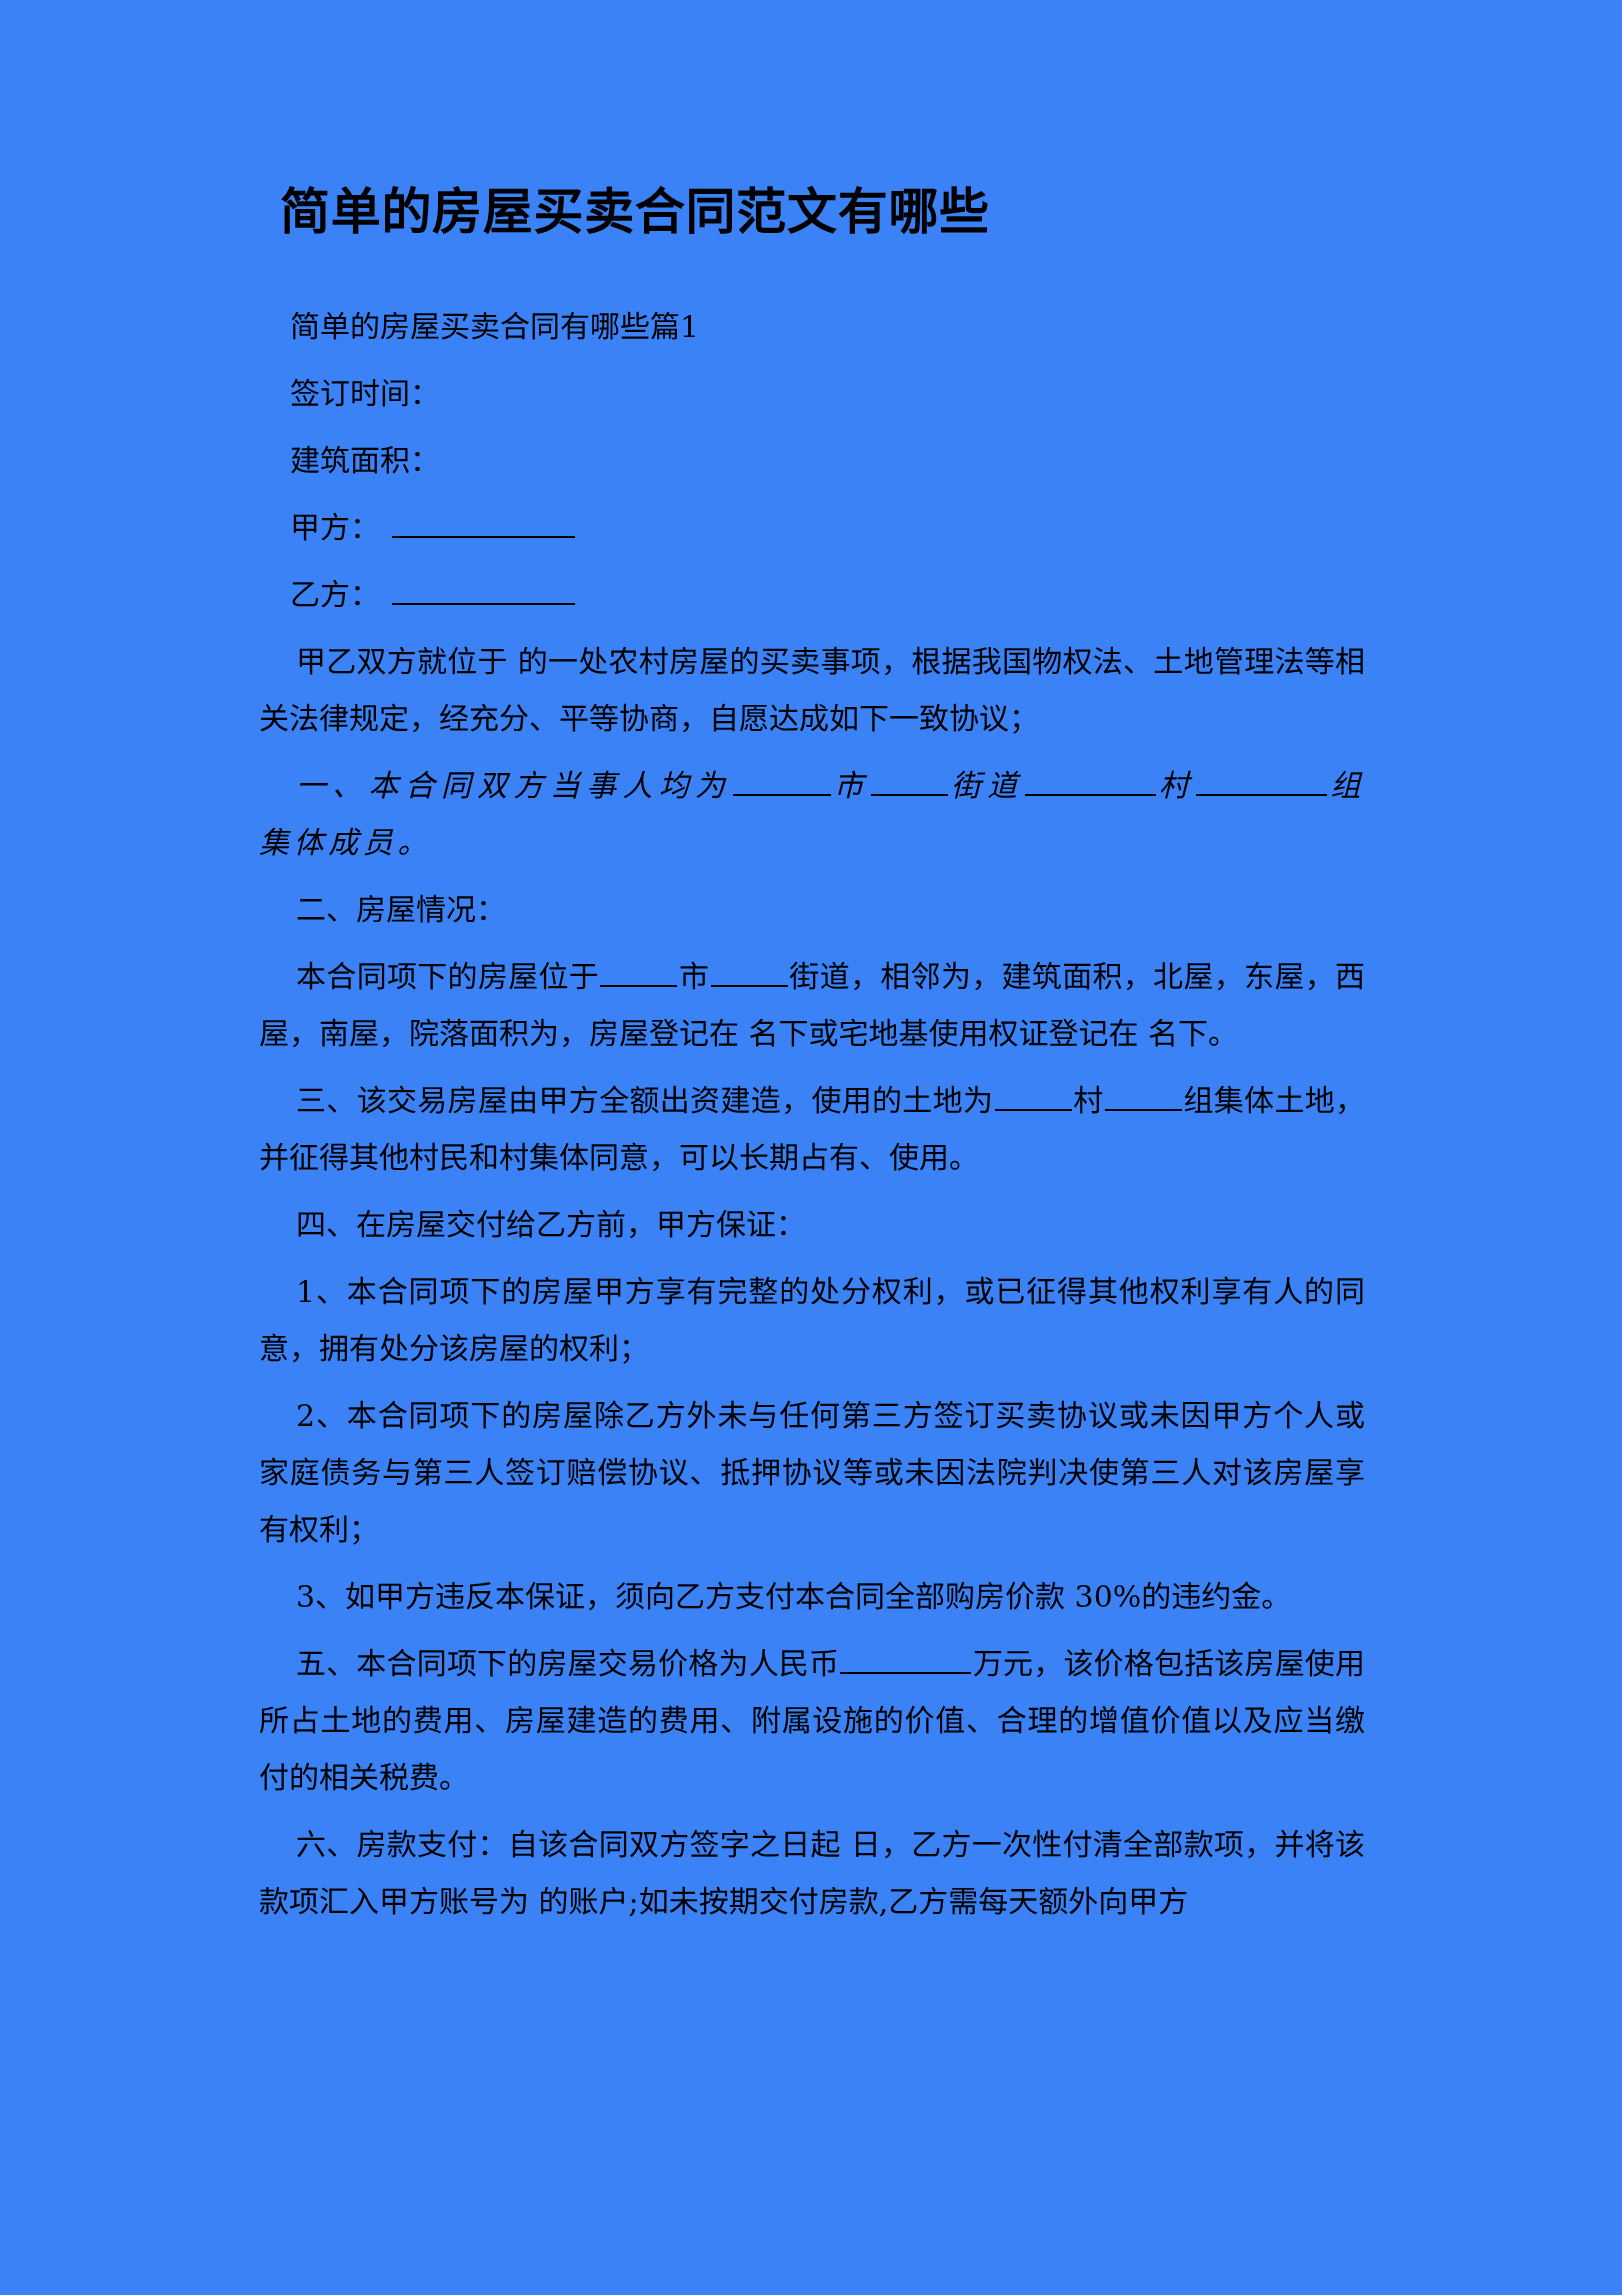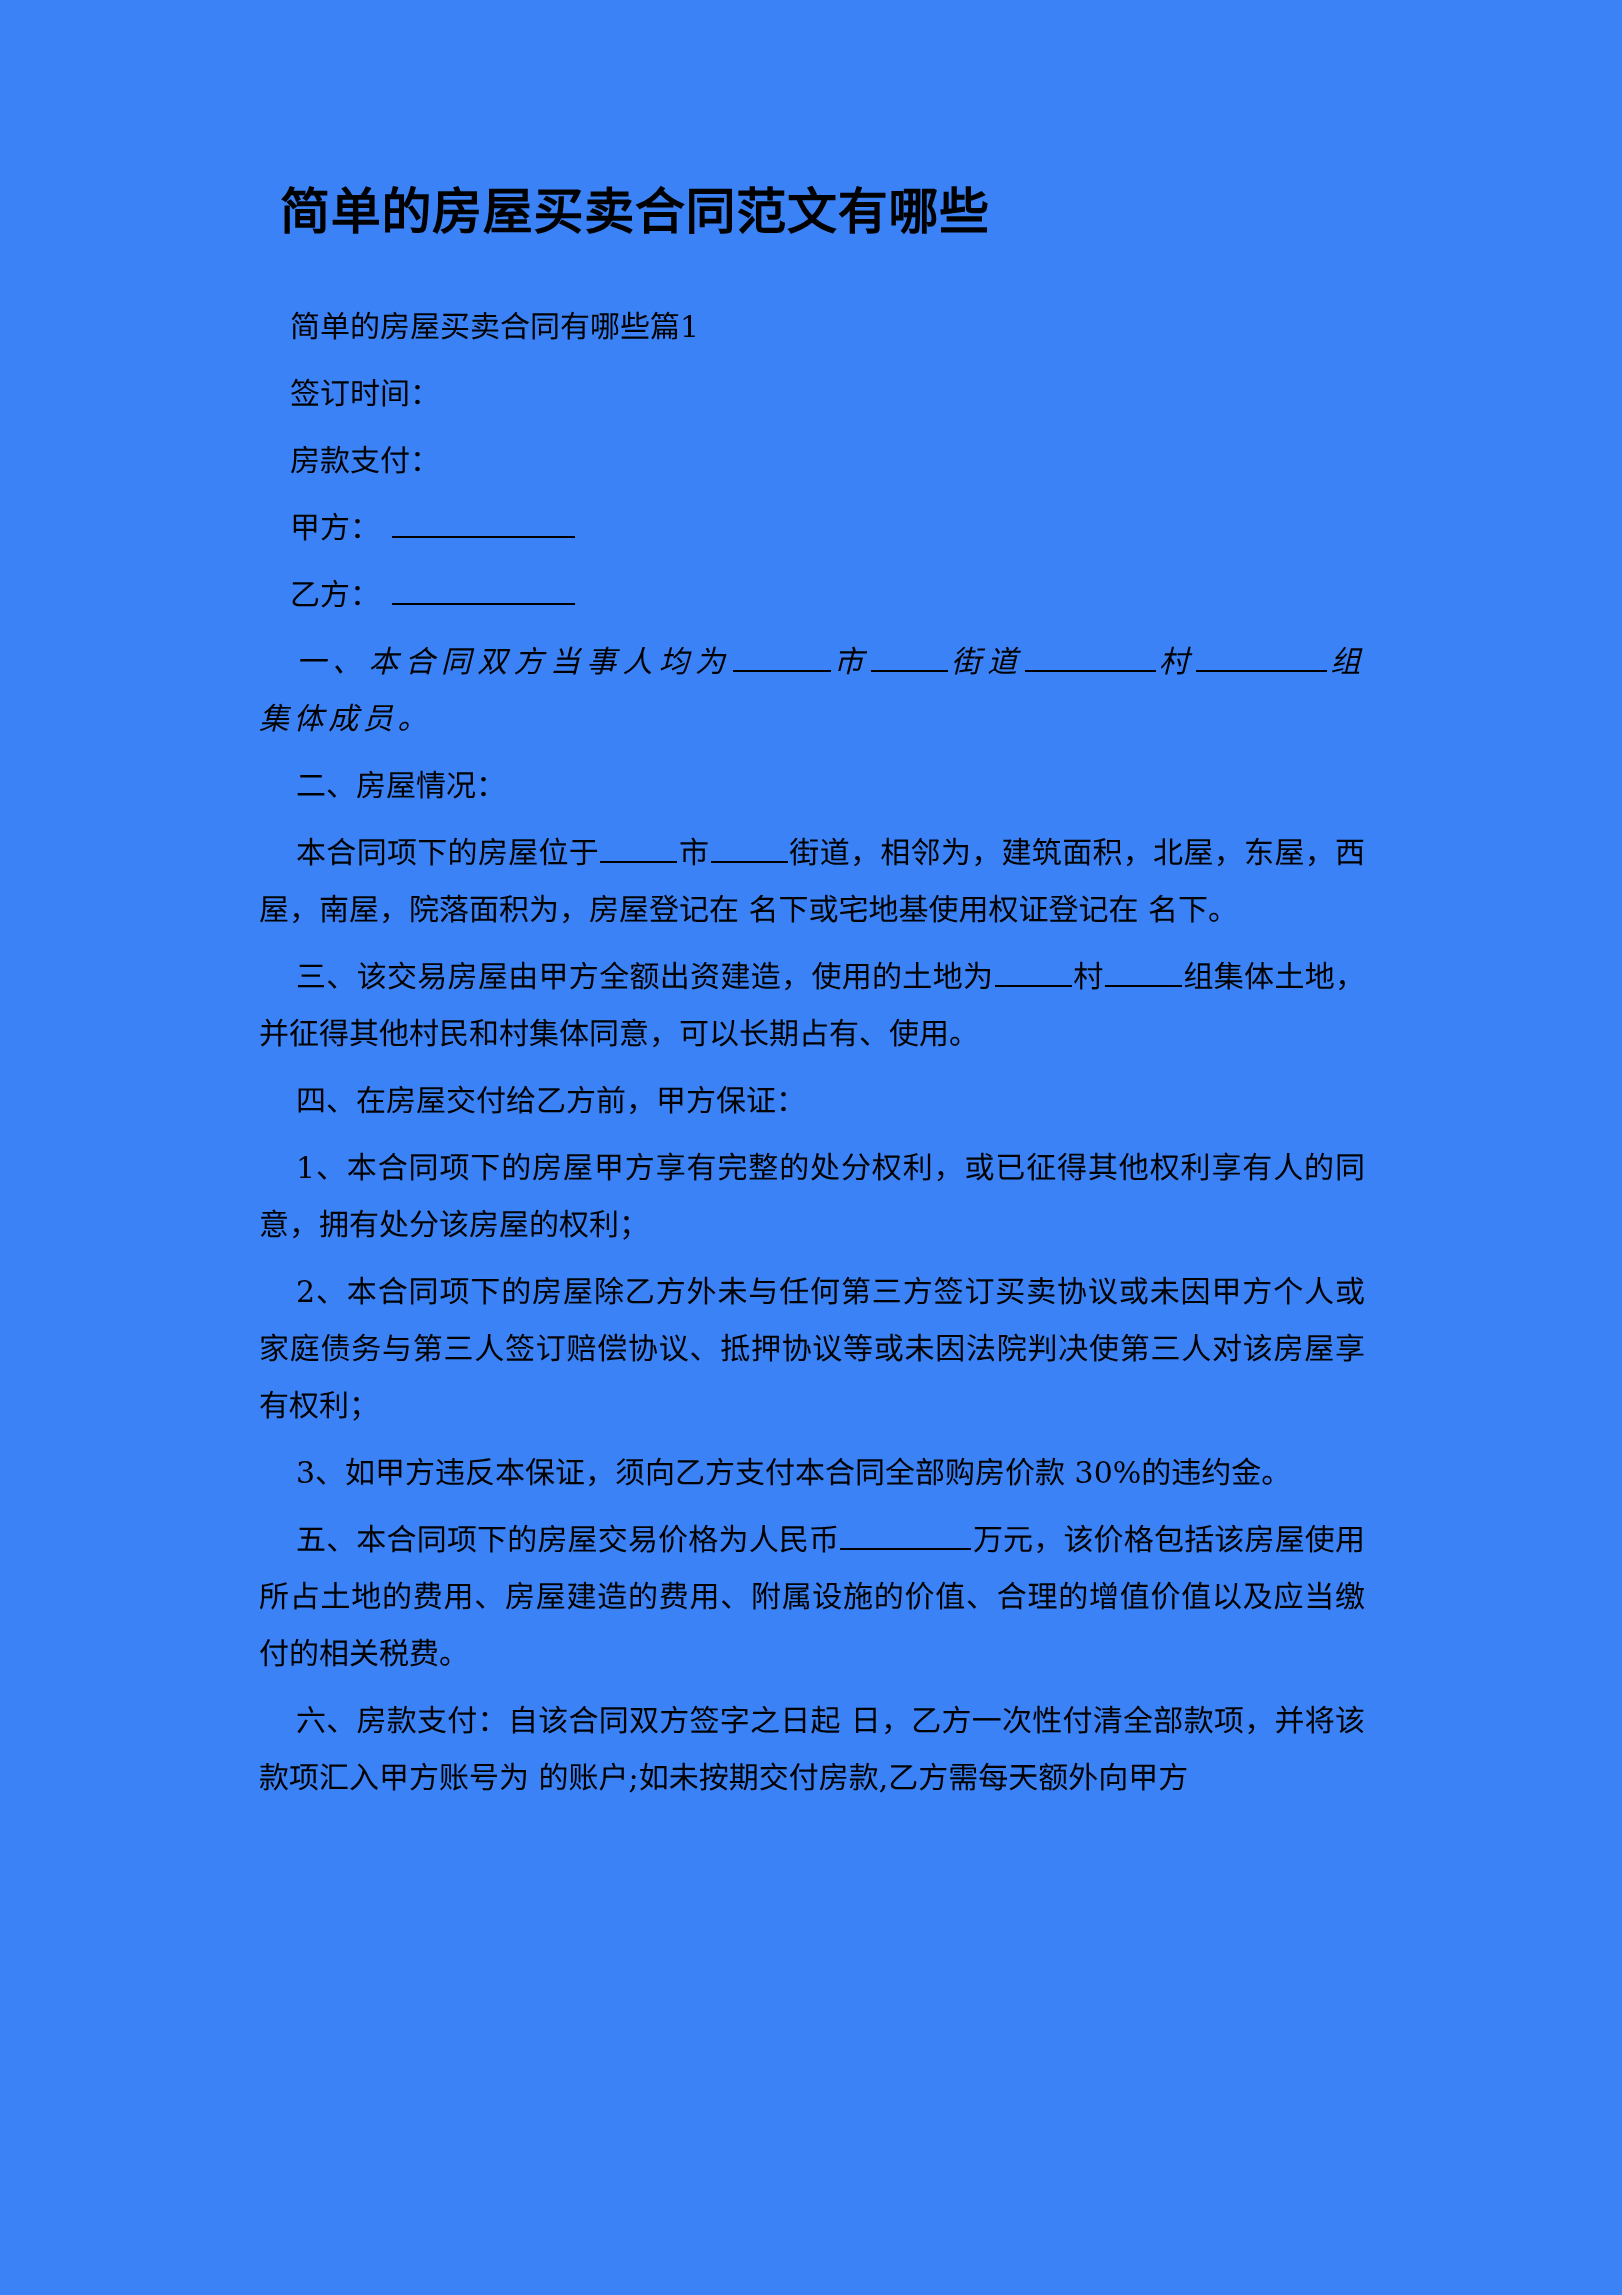--- a/index.html
+++ b/index.html
@@ -77,30 +77,31 @@
 
 <div class="page">
   <div class="content">
 
     <h1 class="doc-title">简单的房屋买卖合同范文有哪些</h1>
 
     <p class="para indent">简单的房屋买卖合同有哪些篇1</p>
 
     <p class="para indent">签订时间：</p>
 
-    <p class="para indent">房款支付：</p>
+    <p class="para indent">建筑面积：</p>
 
     <p class="para indent">
       <span>甲方：</span><span class="blank b-party"></span>
     </p>
 
     <p class="para indent">
       <span>乙方：</span><span class="blank b-party"></span>
     </p>
 
+    <p class="para flow">甲乙双方就位于 的一处农村房屋的买卖事项，根据我国物权法、土地管理法等相关法律规定，经充分、平等协商，自愿达成如下一致协议；</p>
 
     <p class="para flow spaced">
       <span>一、</span><span>本合同双方当事人均为</span><span class="blank b-m"></span><span>市</span><span class="blank b-s"></span><span>街道</span><span class="blank b-l"></span><span>村</span><span class="blank b-l"></span><span>组集体成员。</span>
     </p>
 
     <p class="para flow">
       <span>二、</span><span>房屋情况：</span>
     </p>
 
     <p class="para flow">

